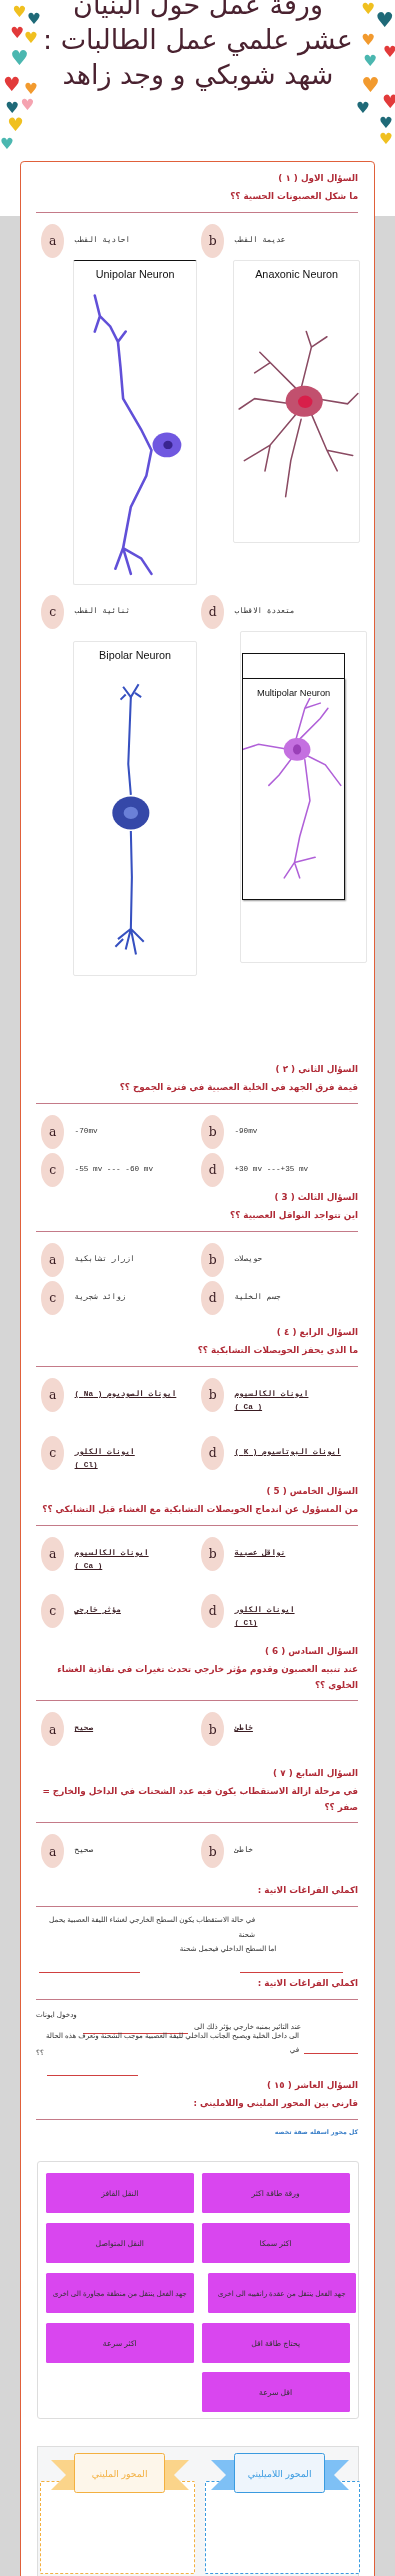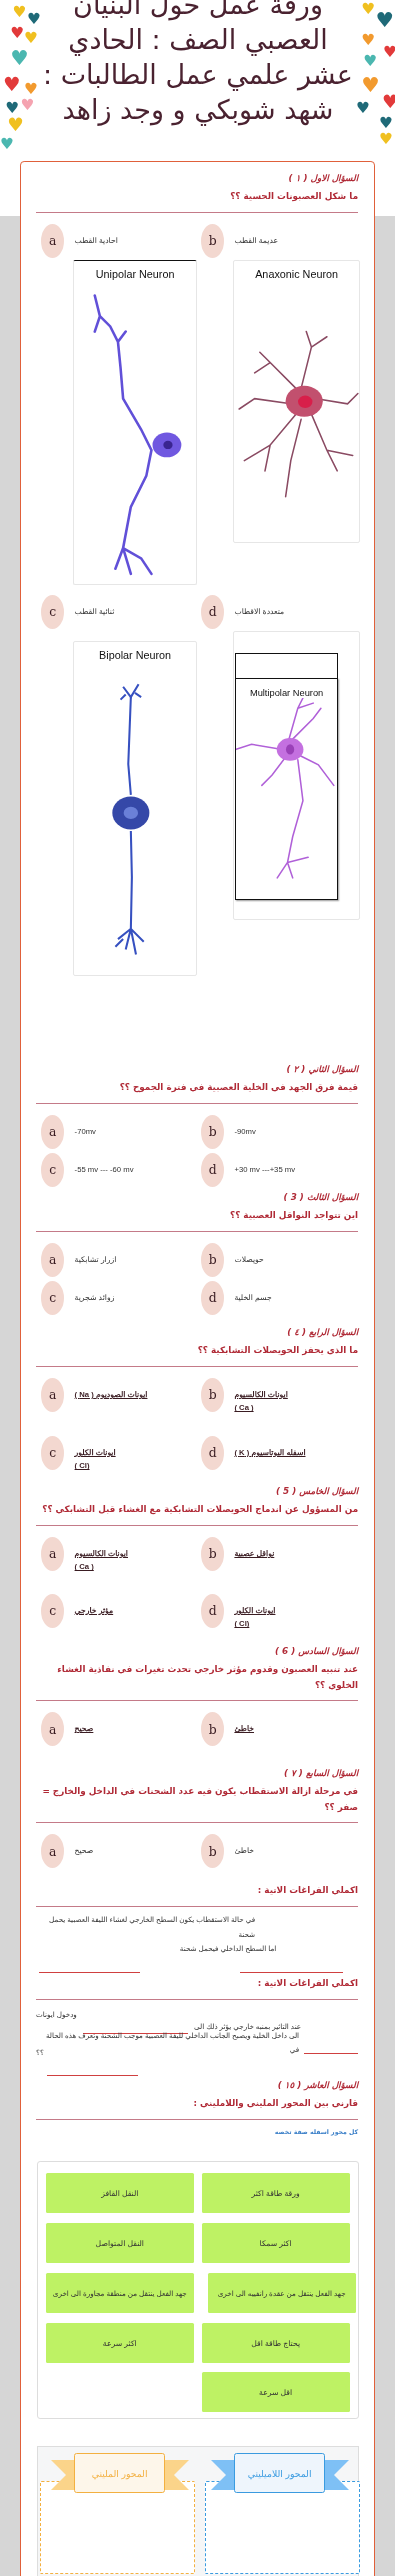--- a/index.html
+++ b/index.html
@@ -13,42 +13,42 @@
   .hero .hearts-right { right: 0; }
   .heart { position: absolute; font-size: 15.5px; line-height: 1; font-family: "DejaVu Sans", sans-serif; }
   .hero-title { position: absolute; left: 40px; right: 40px; top: -13.4px; direction: rtl; text-align: center;
     font-family: "DejaVu Sans", sans-serif; font-size: 27px; line-height: 35px; color: #4a2230; font-weight: 500; }
 
   
   .card { position: absolute; left: 19.6px; top: 161px; width: 355px; height: 3272px; background: #ffffff;
     border: 1px solid #e0603a; border-radius: 4.1px; overflow: hidden; }
 
   .q { position: absolute; left: 15.5px; right: 15.5px; direction: rtl; }
-  .q-num { font-family: "DejaVu Sans", sans-serif; font-weight: bold; font-size: 8.8px; color: #b02a36; text-align: right; font-style: italic; }
+  .q-num { font-family: "DejaVu Sans", sans-serif; font-weight: bold; font-size: 8.8px; color: #b02a36; text-align: right; }
   .q-text { font-family: "DejaVu Sans", sans-serif; font-weight: bold; font-size: 8.8px; color: #b02a36; text-align: right; margin-top: 6.2px; line-height: 15.5px; }
   .q-line { height: 0.5px; background: #c47a88; margin-top: 7.2px; }
 
   .opts { position: relative; direction: ltr; margin-top: 11.3px; }
   .opt { position: absolute; display: flex; align-items: flex-start; cursor: pointer; }
   .bubble { width: 23px; height: 34px; border-radius: 50%; background: #f3d8d0; display: flex; align-items: center; justify-content: center;
     font-family: "DejaVu Serif", serif; font-size: 12.4px; color: #3a1c22; flex: none; }
-  .opt-label { margin-left: 10.3px; margin-top: 10.3px; font-family: Liberation Sans, sans-serif; font-size: 7.7px; color: #333; direction: rtl; text-align: left; line-height: 13.4px; }
+  .opt-label { margin-left: 10.3px; margin-top: 10.3px; font-family: Liberation Mono, monospace; font-size: 7.7px; color: #333; direction: rtl; text-align: left; line-height: 13.4px; }
   .opt-label.u { text-decoration: underline; font-weight: bold; color: #3a1c22; }
   .opt-label .sym { display: block; direction: ltr; }
 
   .img-box { position: absolute; background: #fff; border: 0.5px solid #e6e6e6; border-radius: 2.1px; overflow: hidden; }
   .img-box .cap { font-family: "Liberation Sans", sans-serif; font-size: 10.8px; color: #111; text-align: center; margin-top: 7.2px; }
 
   .fill-text { font-family: "Liberation Sans", sans-serif; font-size: 7.2px; color: #333; direction: rtl; text-align: right; line-height: 14.4px; }
   .blank { display: inline-block; border-bottom: 0.8px solid #d04040; }
 
   .hint { font-family: "DejaVu Sans", sans-serif; font-weight: bold; font-size: 6.2px; color: #3a7fc8; text-align: right; margin-top: 8.2px; }
 
   .sort-grid { position: absolute; border: 0.5px solid #ddd; border-radius: 3.1px; background: #fff; }
-  .chip { position: absolute; width: 148px; height: 40px; background: #bef264; border-radius: 1.5px; display: flex; align-items: center; justify-content: center;
+  .chip { position: absolute; width: 148px; height: 40px; background: #d946ef; border-radius: 1.5px; display: flex; align-items: center; justify-content: center;
     font-family: "Liberation Sans", sans-serif; font-size: 7.7px; color: #333; direction: rtl; cursor: grab; }
 
   .buckets { position: absolute; background: #f5f6f7; border: 0.5px solid #ddd; }
   .bucket { position: absolute; border: 1px dashed; border-radius: 1.5px; background: #fff; }
   .ribbon { position: absolute; height: 40px; display: flex; align-items: center; justify-content: center; }
   .ribbon .tail { position: absolute; top: 7.2px; width: 0; height: 0; border-top: 15.5px solid; border-bottom: 15.5px solid; }
   .ribbon .body { position: relative; z-index: 2; width: 91px; height: 40px; border: 1px solid; border-radius: 2.6px; display: flex; align-items: center; justify-content: center;
     font-family: "Liberation Sans", sans-serif; font-size: 9.3px; direction: rtl; }
 </style>
 </head>
@@ -75,21 +75,20 @@
     <span class="heart" style="left:27px;top:45px;color:#e23a3a">♥</span>
     <span class="heart" style="left:7.2px;top:54px;color:#4bb7b0">♥</span>
     <span class="heart" style="left:5.2px;top:75px;color:#f29a2e;font-size:20.6px">♥</span>
     <span class="heart" style="left:26px;top:93px;color:#e23a3a;font-size:18.5px">♥</span>
     <span class="heart" style="left:0px;top:101px;color:#1f6a78">♥</span>
     <span class="heart" style="left:23px;top:116px;color:#1f6a78">♥</span>
     <span class="heart" style="left:23px;top:132px;color:#f0c020">♥</span>
   </div>
   <div class="hero-title">
     <div>ورقة عمل حول البنيان</div>
-    <div>العصبي الصف : الحادي</div>
     <div>عشر علمي عمل الطالبات :</div>
     <div>شهد شوبكي و وجد زاهد</div>
   </div>
 </div>
 
 <div class="card">
 
   <div class="q" style="top:11.3px;height:855px">
     <div class="q-num">السؤال الاول ( ١ )</div>
     <div class="q-text">ما شكل العصبونات الحسية ؟؟</div>
@@ -138,21 +137,21 @@
           <path d="M95 50 L110 70 L125 45 M100 65 L90 75 M118 62 L130 70" stroke="#3650c0" stroke-width="4" fill="none"></path>
           <path d="M85 540 L110 520 L135 545 M100 560 L110 520 L120 570 M80 555 L95 540" stroke="#3650c0" stroke-width="4" fill="none"></path>
           <ellipse cx="110" cy="295" rx="36" ry="32" fill="#3548a8"></ellipse>
           <ellipse cx="110" cy="295" rx="14" ry="12" fill="#6a80d8"></ellipse>
         </svg>
       </div>
       <div class="opt" style="left:165px;top:371px">
         <span class="bubble">d</span>
         <span class="opt-label">متعددة الاقطاب</span>
       </div>
-      <div class="img-box" style="left:197px;top:407px;width:127px;height:289px">
+      <div class="img-box" style="left:204px;top:407px;width:127px;height:332px">
         <div style="position:absolute;left:1px;top:20.6px;width:103px;height:27px;border:1px solid #111;border-bottom:none"></div>
         <div style="position:absolute;left:1px;top:46px;width:103px;height:222px;border:1px solid #111;box-shadow:1px 1px 1.5px #999">
           <div class="cap" style="font-size:9.3px;margin-top:9.3px">Multipolar Neuron</div>
           <svg width="101" height="185" viewBox="0 0 196 360">
             <g stroke="#b060d8" stroke-width="3" fill="none" stroke-linecap="round">
               <path d="M100 90 L120 20 L130 0 M120 20 L150 10"></path>
               <path d="M90 100 L30 90 L0 100"></path>
               <path d="M120 110 L160 130 L190 170"></path>
               <path d="M110 80 L150 40 L165 20"></path>
               <path d="M100 110 L70 150 L50 170"></path>
@@ -226,21 +225,21 @@
       <div class="opt" style="left:165px;top:0">
         <span class="bubble">b</span>
         <span class="opt-label u"><span>ايونات الكالسيوم</span><span class="sym">( Ca )</span></span>
       </div>
       <div class="opt" style="left:5.2px;top:58px">
         <span class="bubble">c</span>
         <span class="opt-label u"><span>ايونات الكلور</span><span class="sym">( Cl)</span></span>
       </div>
       <div class="opt" style="left:165px;top:58px">
         <span class="bubble">d</span>
-        <span class="opt-label u"><span>اسفله البوتاسيوم</span> <span>( K )</span></span>
+        <span class="opt-label u"><span>ايونات البوتاسيوم</span> <span>( K )</span></span>
       </div>
     </div>
   </div>
 
   <div class="q" style="top:1324px">
     <div class="q-num">السؤال الخامس ( 5 )</div>
     <div class="q-text">من المسؤول عن اندماج الحويصلات التشابكية مع الغشاء قبل التشابكي ؟؟</div>
     <div class="q-line"></div>
     <div class="opts" style="height:103px">
       <div class="opt" style="left:5.2px;top:0">

